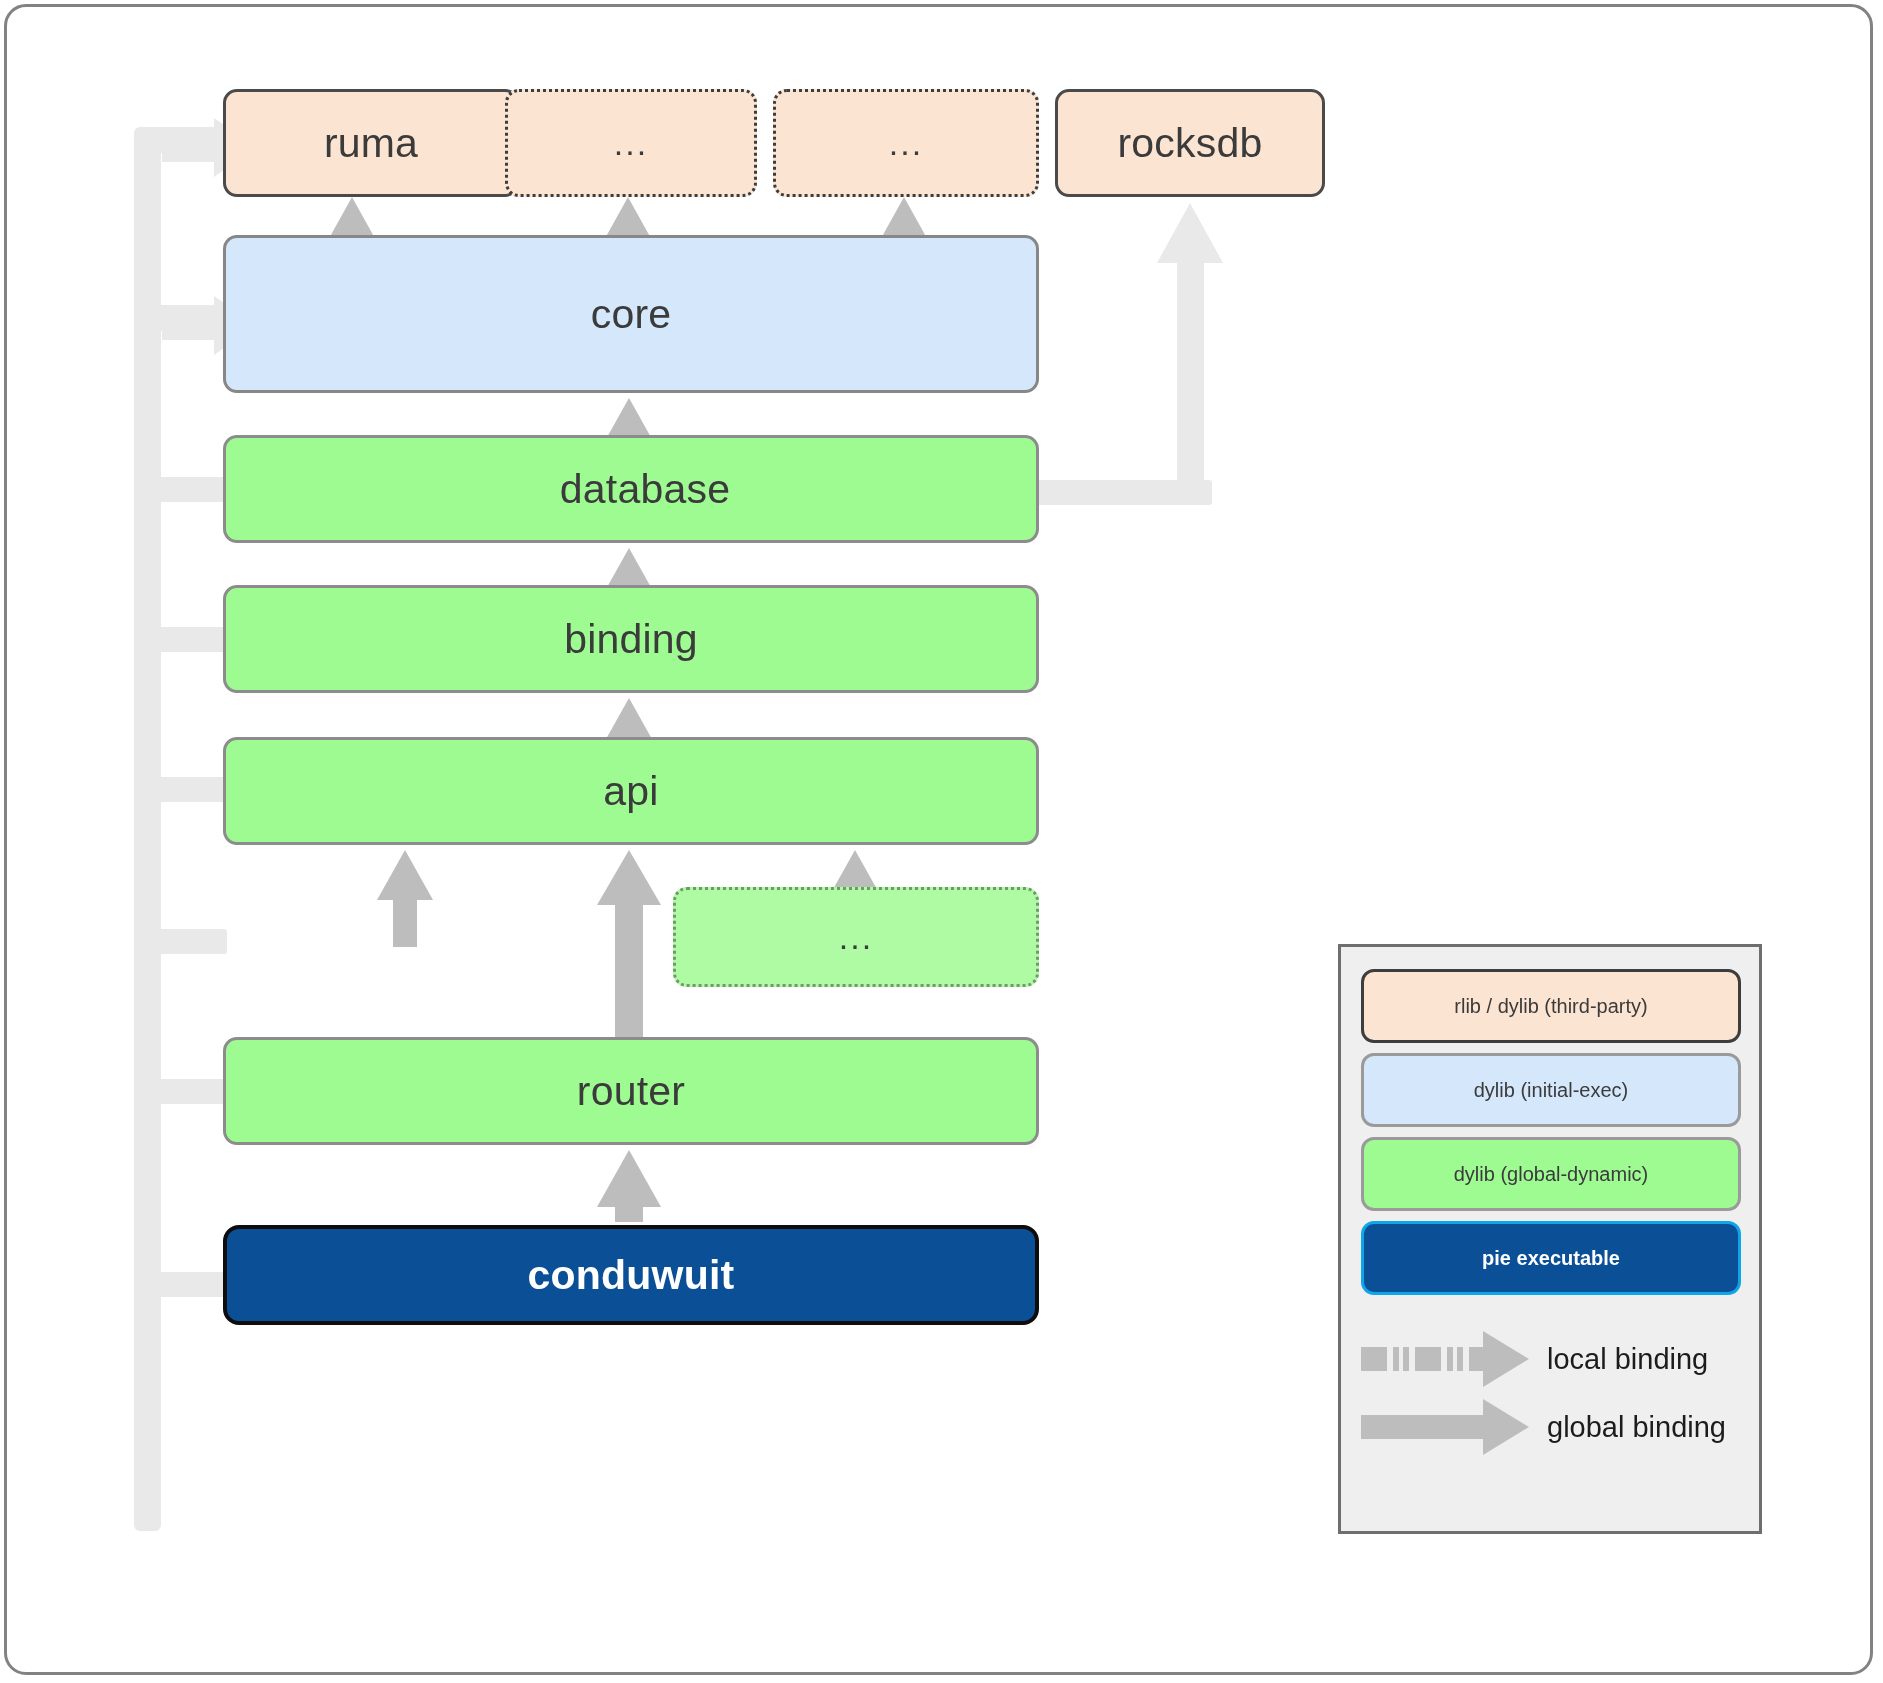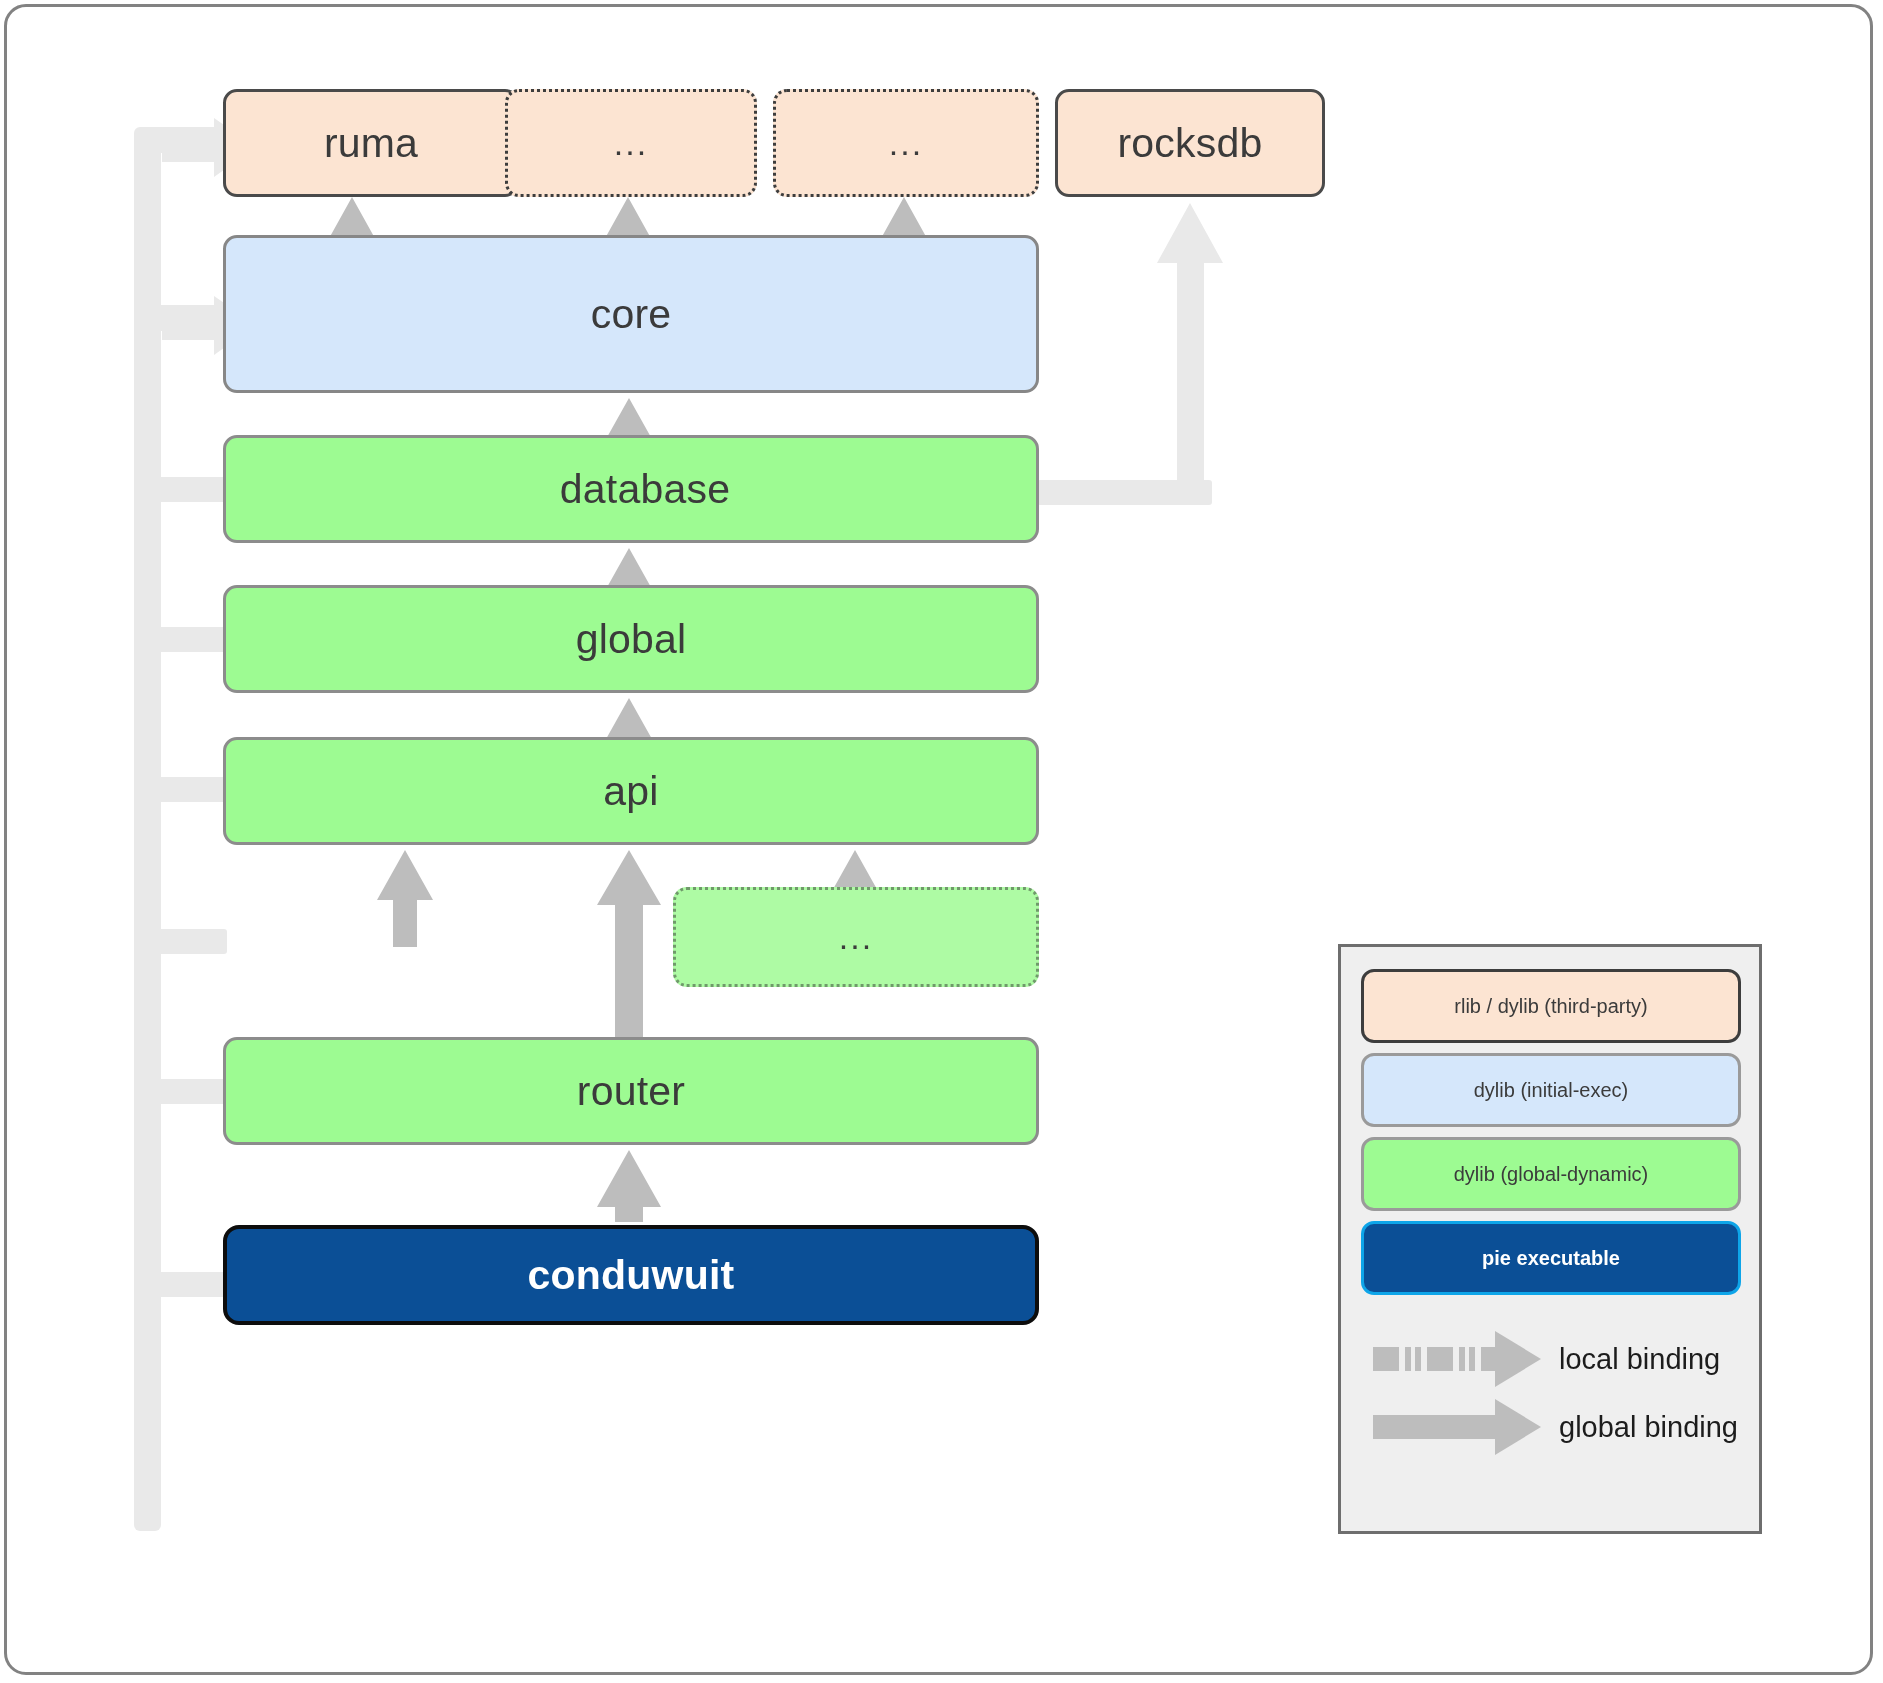--- a/index.html
+++ b/index.html
@@ -38,21 +38,21 @@
   }
   .lg-swatch{
     position:absolute;left:20px;width:380px;height:74px;box-sizing:border-box;
     display:flex;align-items:center;justify-content:center;
     border-radius:13px;font-size:20px;color:#3b3b3b;white-space:nowrap;
   }
   .lg-swatch.peach{background:#fce4d2;border:3px solid #3d3d3d;}
   .lg-swatch.blue{background:#d5e7fb;border:3px solid #9a9a9a;}
   .lg-swatch.green{background:#9dfb92;border:3px solid #9a9a9a;}
   .lg-swatch.navy{background:#0b4f96;border:3px solid #0ea5e9;color:#ffffff;font-weight:bold;}
-  .lg-row{position:absolute;left:32px;width:384px;height:60px;text-decoration:underline;}
+  .lg-row{position:absolute;left:20px;width:384px;height:60px;text-decoration:underline;}
   .lg-label{
     position:absolute;left:186px;top:50%;transform:translateY(-50%);
     font-size:29px;color:#1c1c1c;white-space:nowrap;
   }
   .lg-arrow{position:absolute;left:0px;top:50%;transform:translateY(-50%);}
 </style>
 </head>
 <body>
 
 <div id="canvas">
@@ -136,21 +136,21 @@
 
   <div class="node blue" style="left:216px;top:228px;width:816px;height:158px;">
     <span>core</span>
   </div>
 
   <div class="node green" style="left:216px;top:428px;width:816px;height:108px;padding-left:28px;">
     <span>database</span>
   </div>
 
   <div class="node green" style="left:216px;top:578px;width:816px;height:108px;">
-    <span>global</span>
+    <span>binding</span>
   </div>
 
   <div class="node green" style="left:216px;top:730px;width:816px;height:108px;">
     <span>api</span>
   </div>
 
 
   <div class="node green dotted" style="left:666px;top:880px;width:366px;height:100px;">
     <span class="dots">...</span>
   </div>

